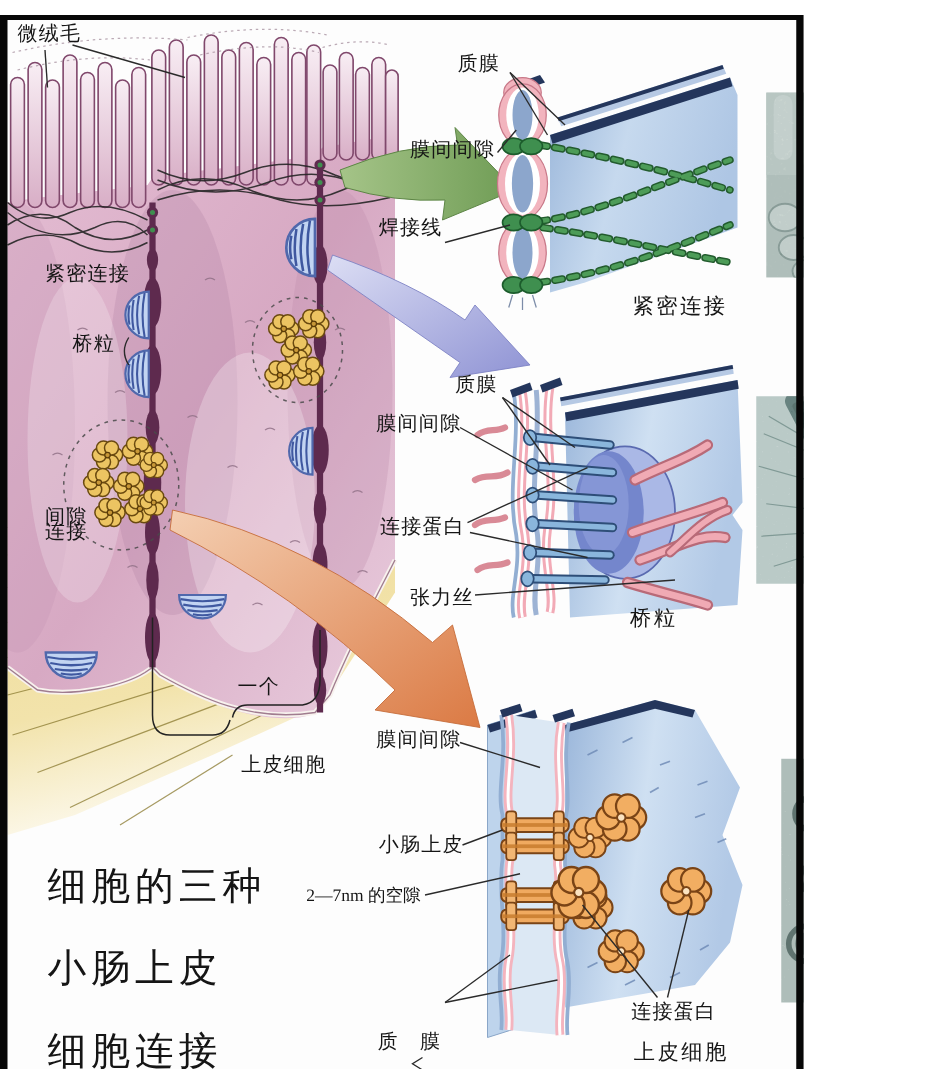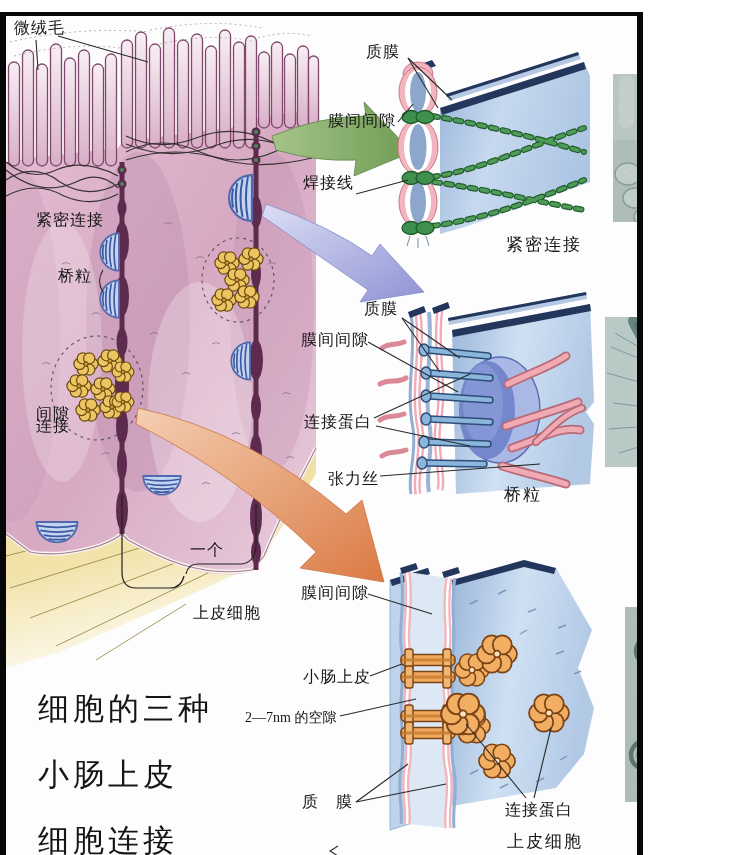--- a/index.html
+++ b/index.html
@@ -600,21 +600,21 @@
 
   <div class="lbl" style="left:364px;top:287px;">质膜</div>
   <div class="lbl" style="left:301px;top:318px;">膜间间隙</div>
   <div class="lbl" style="left:304px;top:400px;">连接蛋白</div>
   <div class="lbl" style="left:328px;top:457px;font-family:Liberation Serif, serif;">张力丝</div>
   <div class="lbl cap" style="left:504px;top:473px;">桥粒</div>
 
   <div class="lbl" style="left:301px;top:571px;">膜间间隙</div>
   <div class="lbl" style="left:303px;top:655px;">小肠上皮</div>
   <div class="lbl small" style="left:245px;top:698px;">2—7nm 的空隙</div>
-  <div class="lbl" style="left:302px;top:780px;">质　膜</div>
+  <div class="lbl" style="left:302px;top:812px;">质　膜</div>
   <div class="lbl" style="left:505px;top:788px;">连接蛋白</div>
   <div class="lbl cap" style="left:507px;top:820px;">上皮细胞</div>
 
   <div class="title">
     <div>细胞的三种</div>
     <div>小肠上皮</div>
     <div>细胞连接</div>
   </div>
 </div>
 

